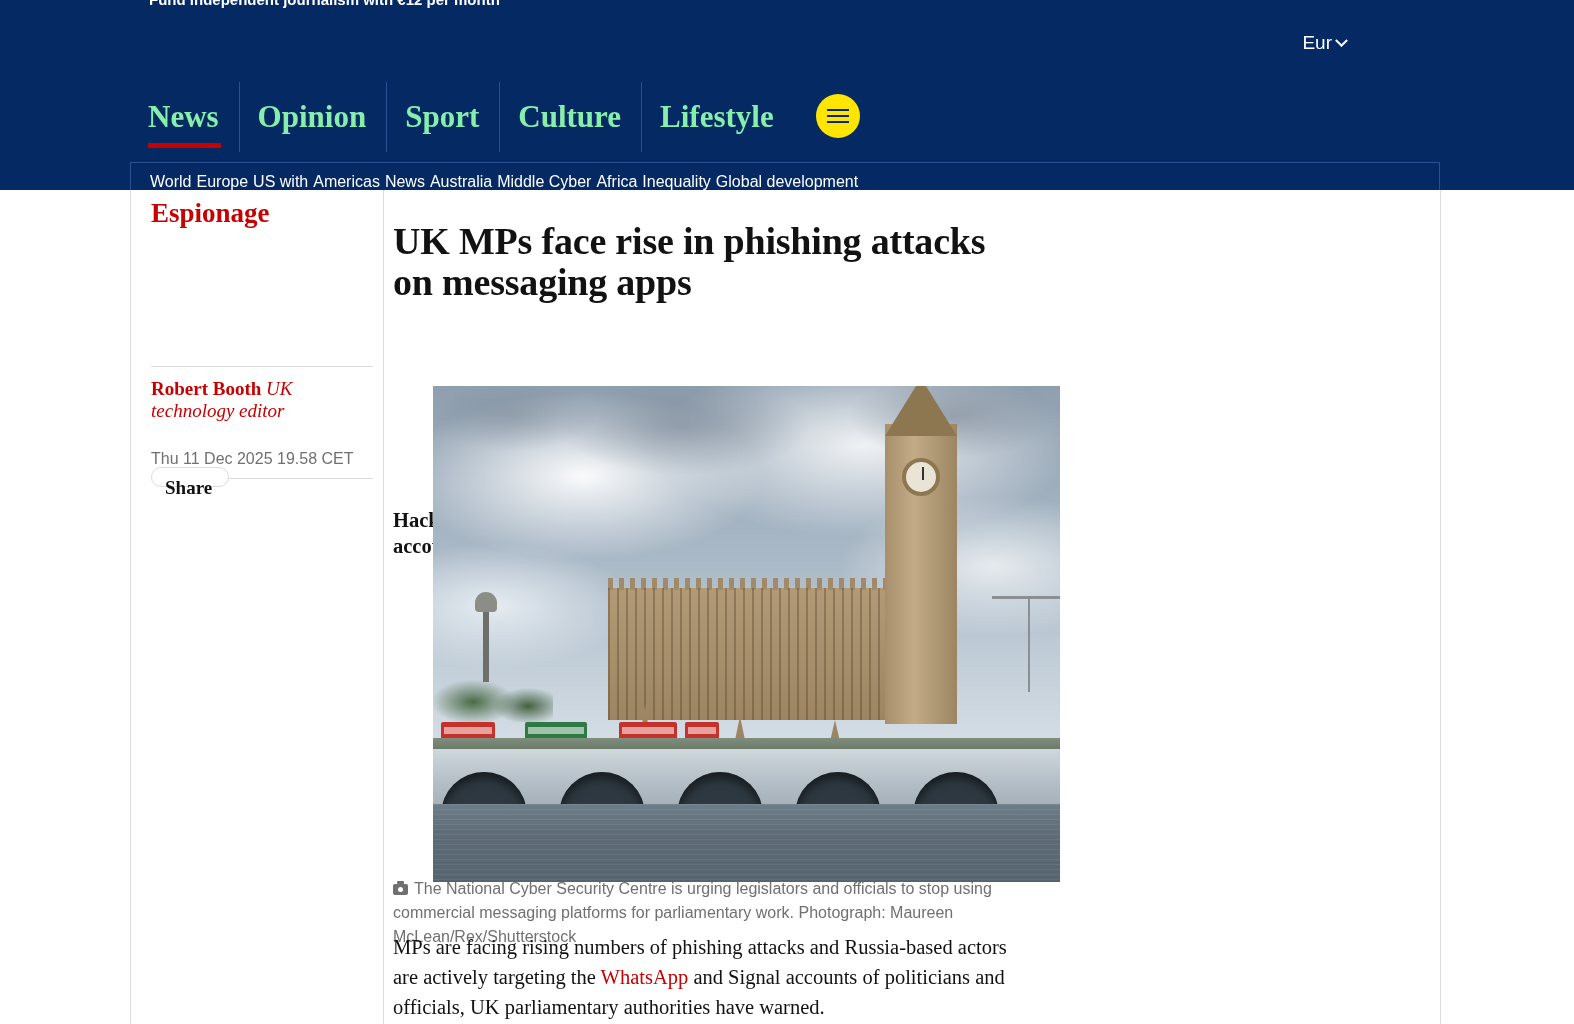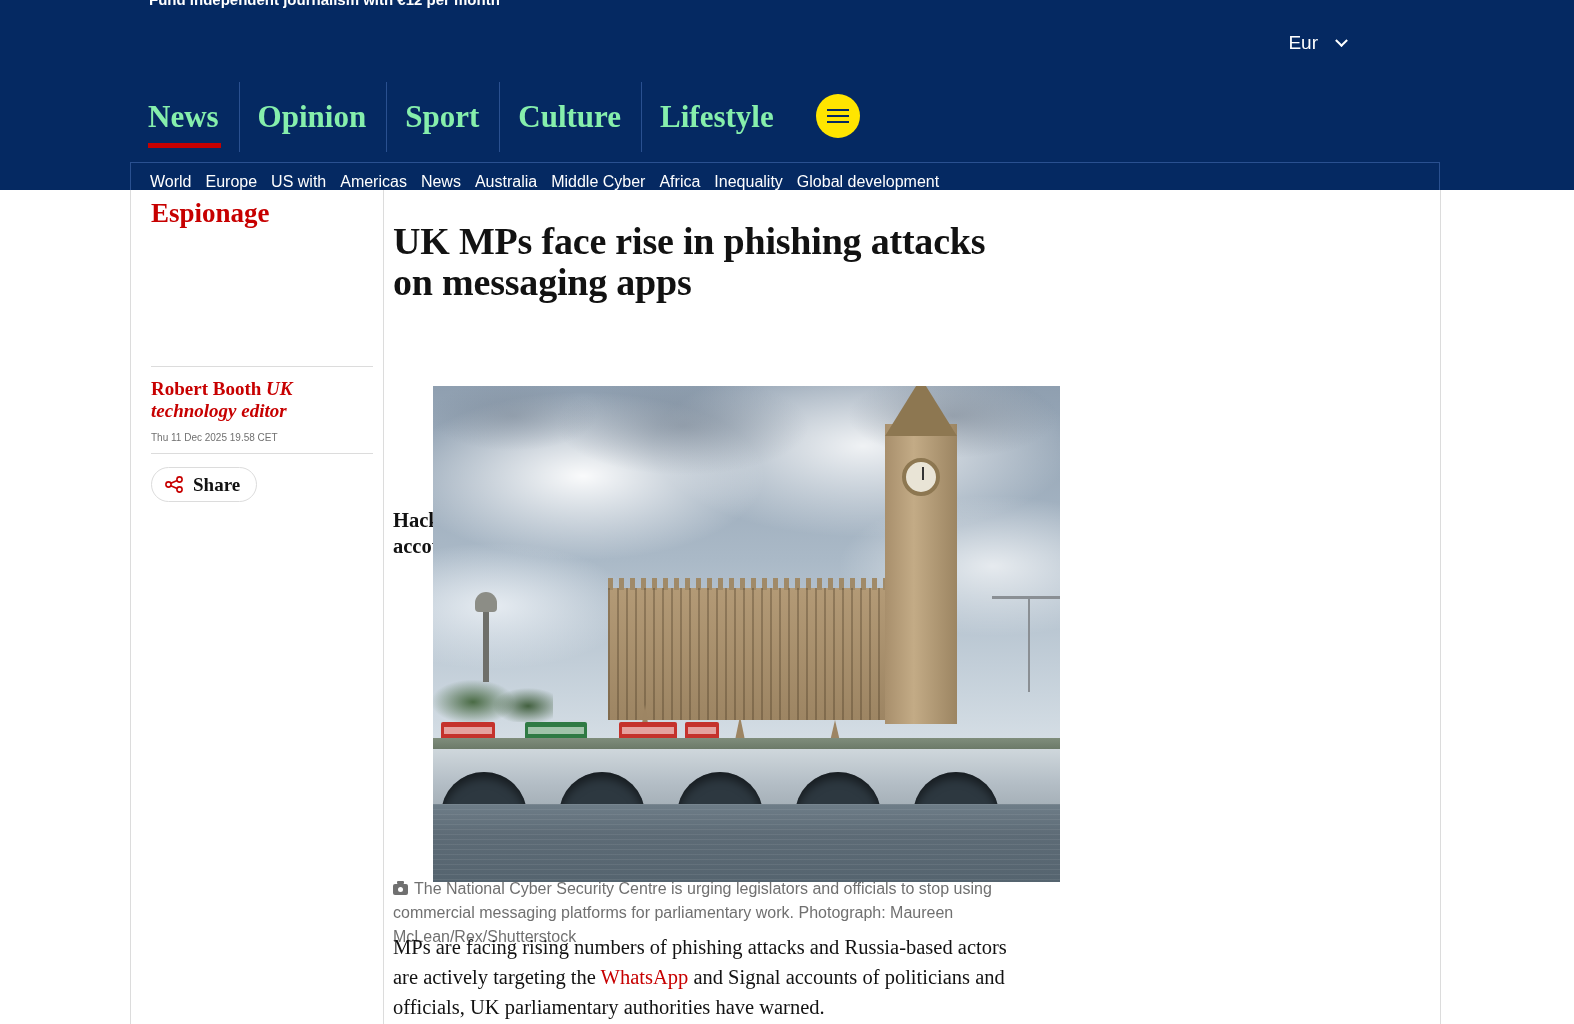--- a/index.html
+++ b/index.html
@@ -25,21 +25,21 @@
 
   
   .masthead {
     position: absolute; top: 10px; left: 0; width: 1574px; height: 180px;
     background: #052962;
   }
   .edition-picker {
     position: absolute; right: 228px; top: 22px;
     color: #ffffff; font-family: "Liberation Sans", sans-serif;
     font-size: 19px; font-weight: 400;
-    display: flex; align-items: center; gap: 19px; cursor: pointer;
+    display: flex; align-items: center; gap: 5px; cursor: pointer;
   }
   .edition-picker .chev {
     display: inline-block; width: 9px; height: 9px;
     border-right: 2px solid #ffffff; border-bottom: 2px solid #ffffff;
     transform: rotate(45deg) translate(-2px,-2px);
   }
   .logo {
     position: absolute; right: 228px; top: 18px;
     color: #ffffff;
     font-family: "Liberation Serif", serif;
@@ -85,21 +85,21 @@
   .burger span:nth-child(2) { top: 21px; }
   .burger span:nth-child(3) { top: 27px; }
 
   
   .secondary-nav {
     position: absolute; left: 130px; top: 152px;
     width: 1310px; height: 38px;
     border-top: 1px solid #2a5090;
     border-left: 1px solid #2a5090;
     border-right: 1px solid #2a5090;
-    display: flex; align-items: center; gap: 14px;
+    display: flex; align-items: center; gap: 5px;
     padding-left: 19px;
   }
   .snav-item {
     font-family: "Liberation Sans", sans-serif;
     font-size: 16px; color: #ffffff; cursor: pointer; white-space: nowrap;
   }
 
   
   .page {
     position: absolute; top: 190px; left: 0; width: 1574px; height: 834px;
@@ -127,32 +127,32 @@
   .byline-box {
     position: absolute; left: 151px; top: 176px; width: 222px;
     border-top: 1px solid #dcdcdc; border-bottom: 1px solid #dcdcdc;
     padding: 11px 0 10px 0;
   }
   .byline-name {
     font-family: "Liberation Serif", serif;
     font-weight: 700; font-size: 19px; color: #c70000;
     line-height: 1.15;
   }
-  .byline-role { font-style: italic; font-weight: 700; }
+  .byline-role { font-style: italic; font-weight: 400; }
   .byline-date {
-    margin-top: 10px;
+    margin-top: 28px;
     font-family: "Liberation Sans", sans-serif;
-    font-size: 10px; color: #707070;
+    font-size: 16px; color: #707070;
   }
   .share-btn {
     position: absolute; left: 151px; top: 277px;
     display: flex; align-items: center; gap: 9px;
     border: 1px solid #dcdcdc; border-radius: 22px;
-    height: 35px; padding: 0 16px 0 13px;
-    background: #ffffff; cursor: pointer;
+    height: 20px; padding: 0 16px 0 13px;
+    background: #ffffff; cursor: pointer; flex-direction: column;
   }
   .share-label {
     font-family: "Liberation Serif", serif;
     font-weight: 700; font-size: 19px; color: #121212;
   }
 
   
   .headline {
     position: absolute; left: 393px; top: 6px; width: 640px;
     font-family: "Liberation Serif", serif;

